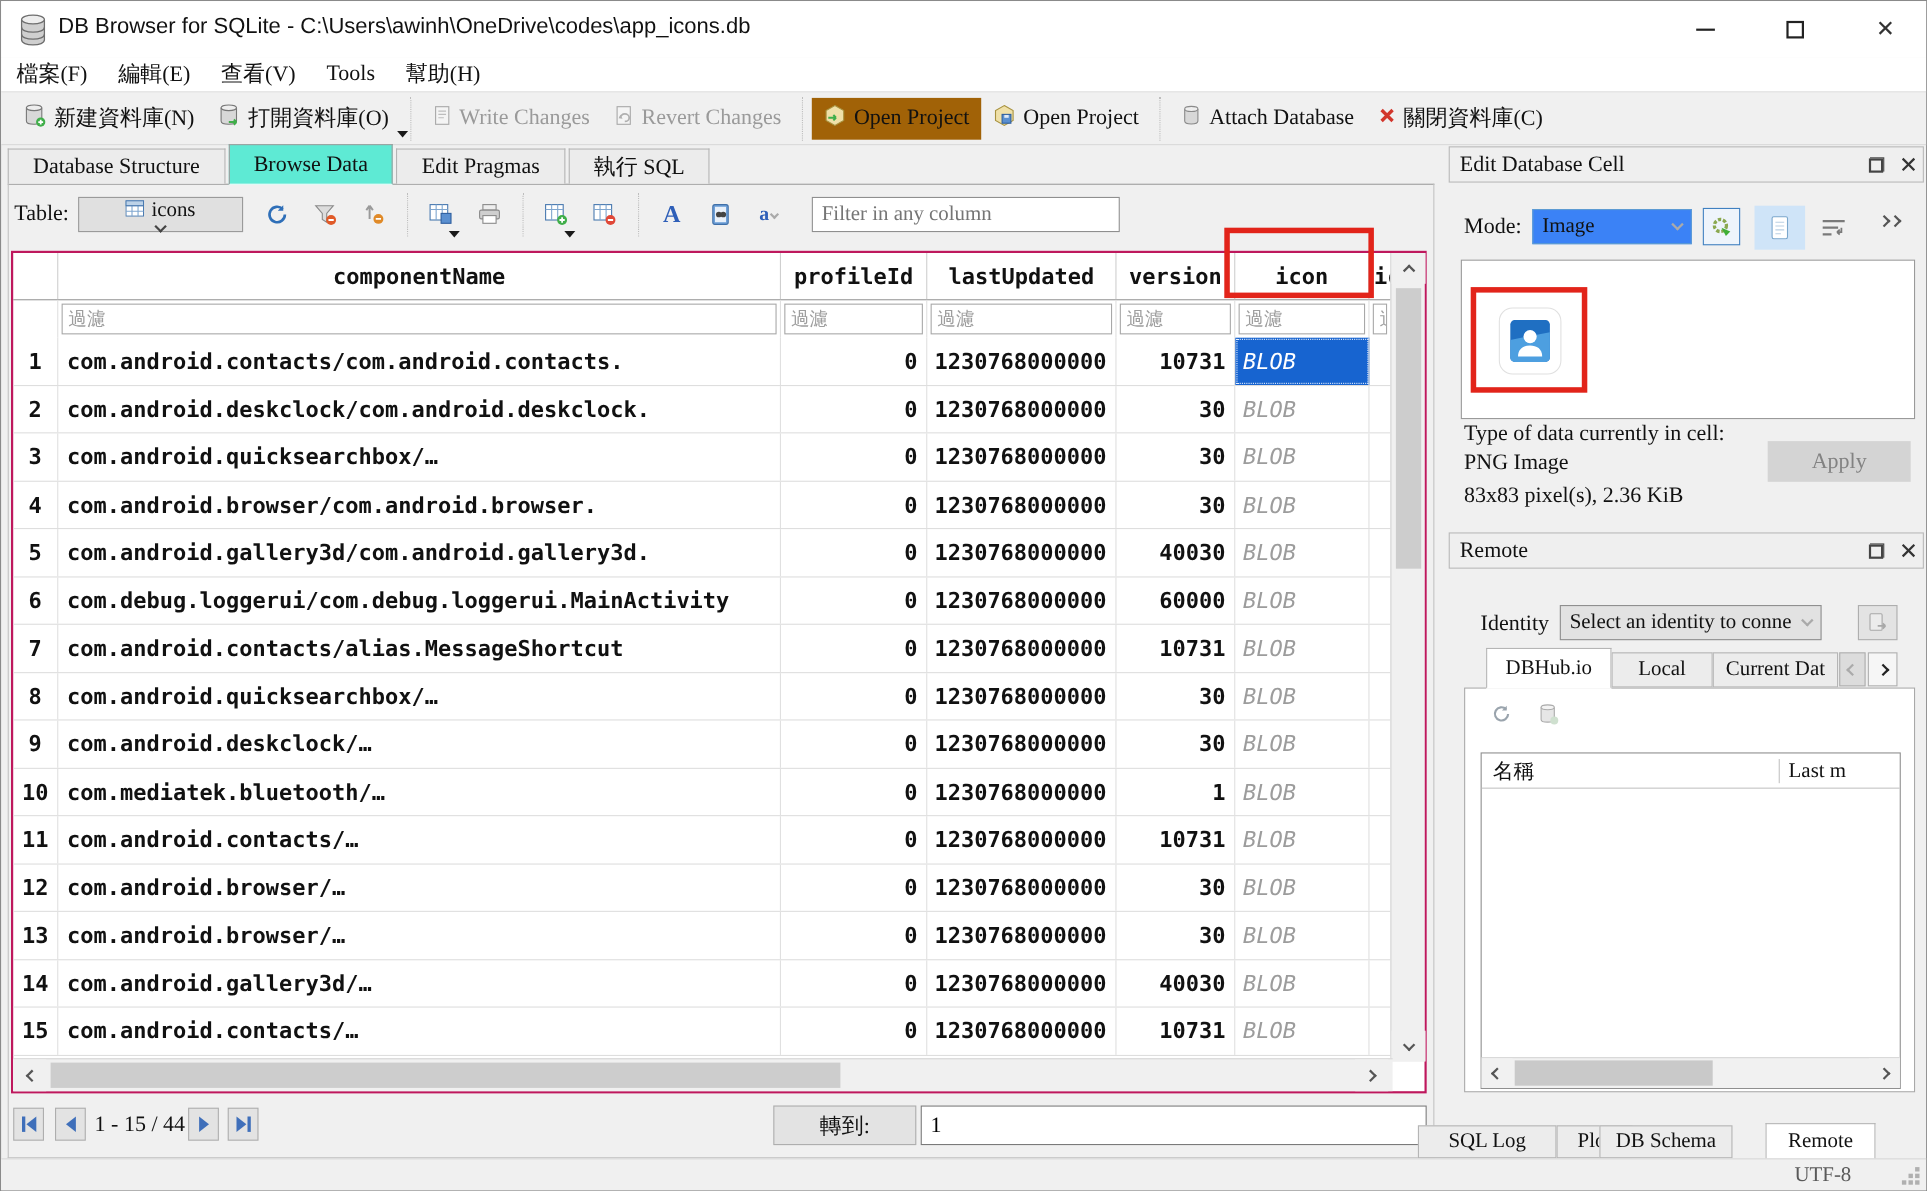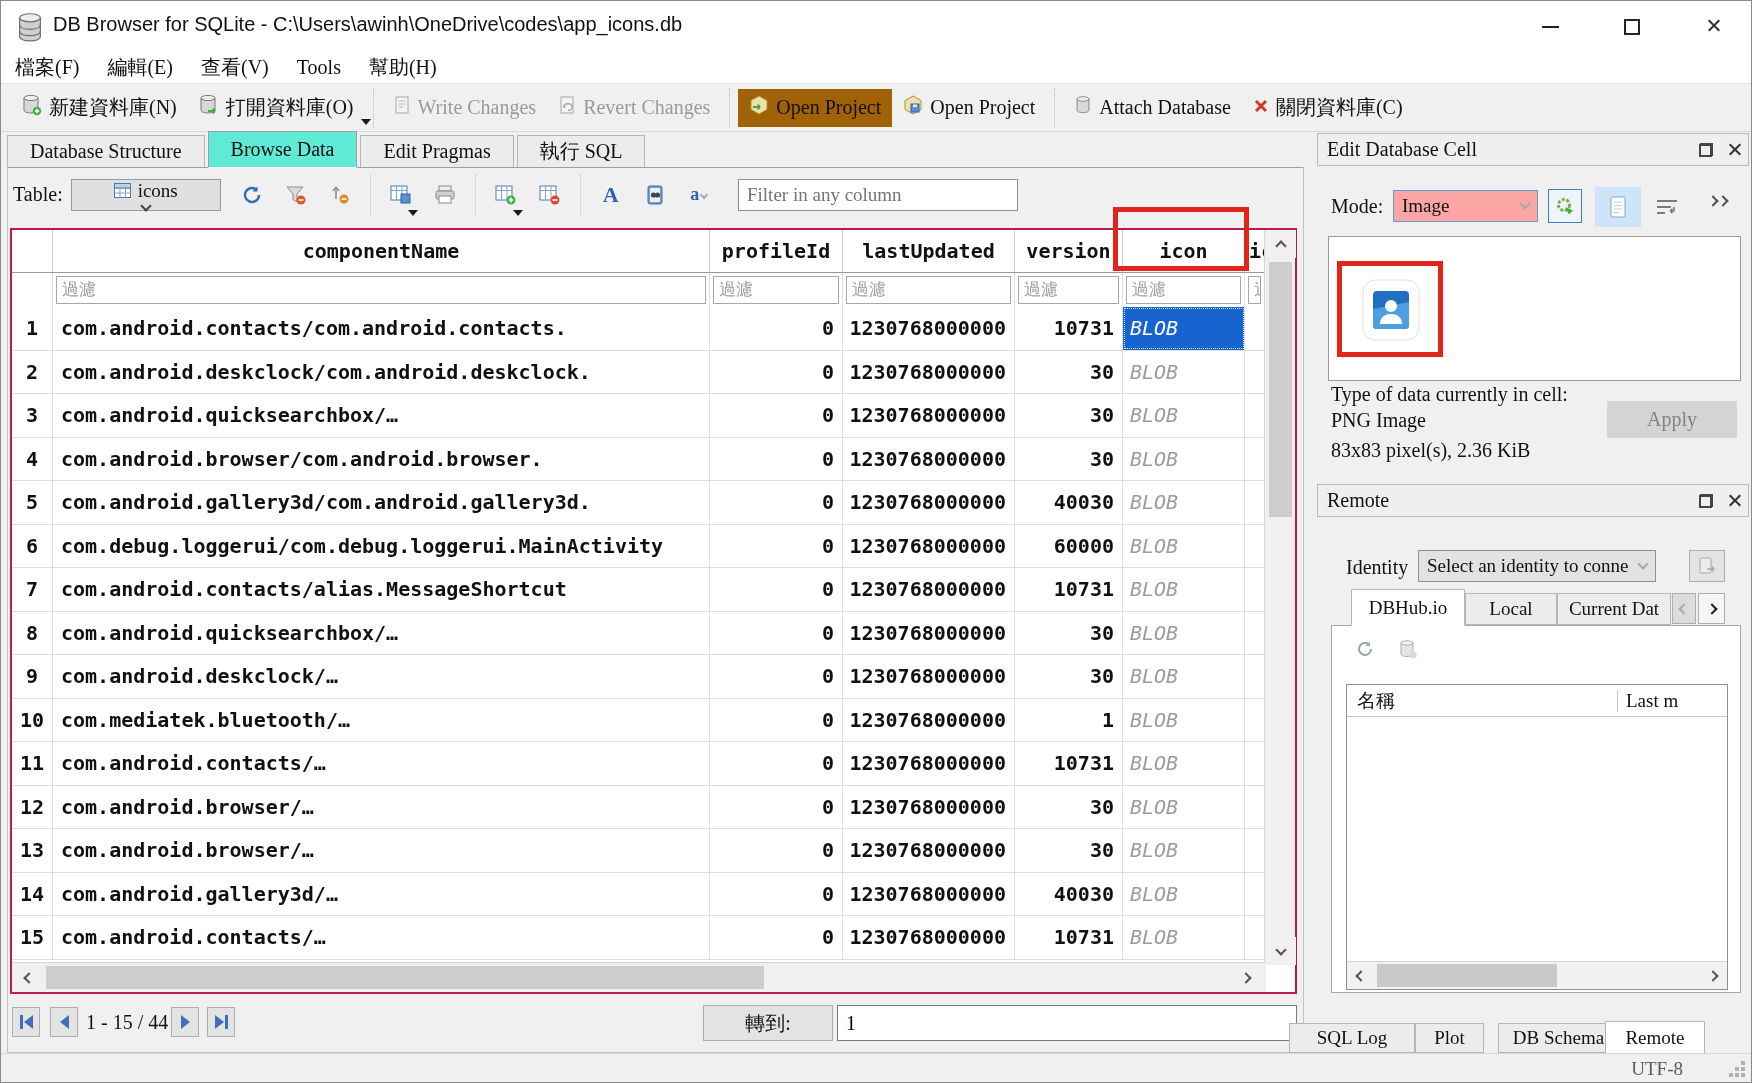--- a/index.html
+++ b/index.html
@@ -63,21 +63,21 @@
   .vbar{width:3px;height:14px;background:#3f6fba;}
   
   .ptitle{position:absolute;left:1316px;width:432px;height:33px;background:#efefef;border:1px solid #b9b9b9;display:flex;align-items:center;padding-left:9px;font-size:20px;}
   .pticons{position:absolute;right:6px;top:0;height:100%;display:flex;align-items:center;gap:14px;}
   .restore{position:relative;width:14px;height:14px;display:inline-block;}
   .restore::before{content:"";position:absolute;right:0;top:0;width:9px;height:9px;border:2px solid #444;}
   .restore::after{content:"";position:absolute;left:0;bottom:0;width:9px;height:9px;border:2px solid #444;background:#efefef;}
   .xicon{position:relative;width:15px;height:15px;display:inline-block;}
   .xicon::before,.xicon::after{content:"";position:absolute;left:7px;top:0;width:2px;height:15px;background:#333;}
   .xicon::before{transform:rotate(45deg);} .xicon::after{transform:rotate(-45deg);}
-  .combo{display:flex;align-items:center;background:#fca5a5;border:1px solid #5d9bd3;padding:0 8px;font-size:19px;justify-content:space-between;}
+  .combo{display:flex;align-items:center;background:#3b82f6;border:1px solid #5d9bd3;padding:0 8px;font-size:19px;justify-content:space-between;}
   .combo.gray{background:#e2e2e2;border-color:#8f8f8f;}
   .btnface{background:#e3e3e3;border:1px solid #aeaeae;display:flex;align-items:center;justify-content:center;}
   .rtab{position:absolute;display:flex;align-items:center;justify-content:center;background:#ececec;border:1px solid #b5b5b5;font-size:19px;overflow:hidden;white-space:nowrap;}
   .rtab.active{background:#fff;border-bottom:1px solid #fff;}
   .redbox{position:absolute;border:5px solid #e2241a;pointer-events:none;}
   .grip{position:absolute;width:4px;height:4px;background:#b0b0b0;box-shadow:-6px 0 #b0b0b0,0 -6px #b0b0b0,-12px 0 #b0b0b0,-6px -6px #b0b0b0,0 -12px #b0b0b0;}
 </style>
 </head>
 <body>
 
@@ -603,19 +603,19 @@
       <div class="thumb" style="left:30px;top:2px;width:180px;height:23px;background:#c9c9c9;"></div>
       <div class="sbbtn" style="right:0;top:0;width:28px;height:27px;background:#f1f1f1;">
           <span class="chv right" style="border-color:#555;"></span>
         </div>
     </div>
   </div>
 </div>
 
 <div class="rtab" style="left:1288px;top:1022px;width:126px;height:30px;">SQL Log</div>
 <div class="rtab" style="left:1414px;top:1022px;width:69px;height:30px;">Plot</div>
-<div class="rtab" style="left:1497px;top:1022px;width:121px;height:30px;">DB Schema</div>
+<div class="rtab" style="left:1453px;top:1022px;width:121px;height:30px;">DB Schema</div>
 <div class="rtab active" style="left:1604px;top:1020px;width:100px;height:33px;background:#fff;">Remote</div>
 
 <div class="abs" style="left:0;top:1052px;width:1752px;height:30px;background:#f0f0f0;border-top:1px solid #d8d8d8;">
   <span class="abs" style="right:70px;top:4px;font-size:19px;color:#5a5a5a;">UTF-8</span>
   <span class="grip" style="right:8px;bottom:6px;"></span>
 </div>
 
 </body></html>

